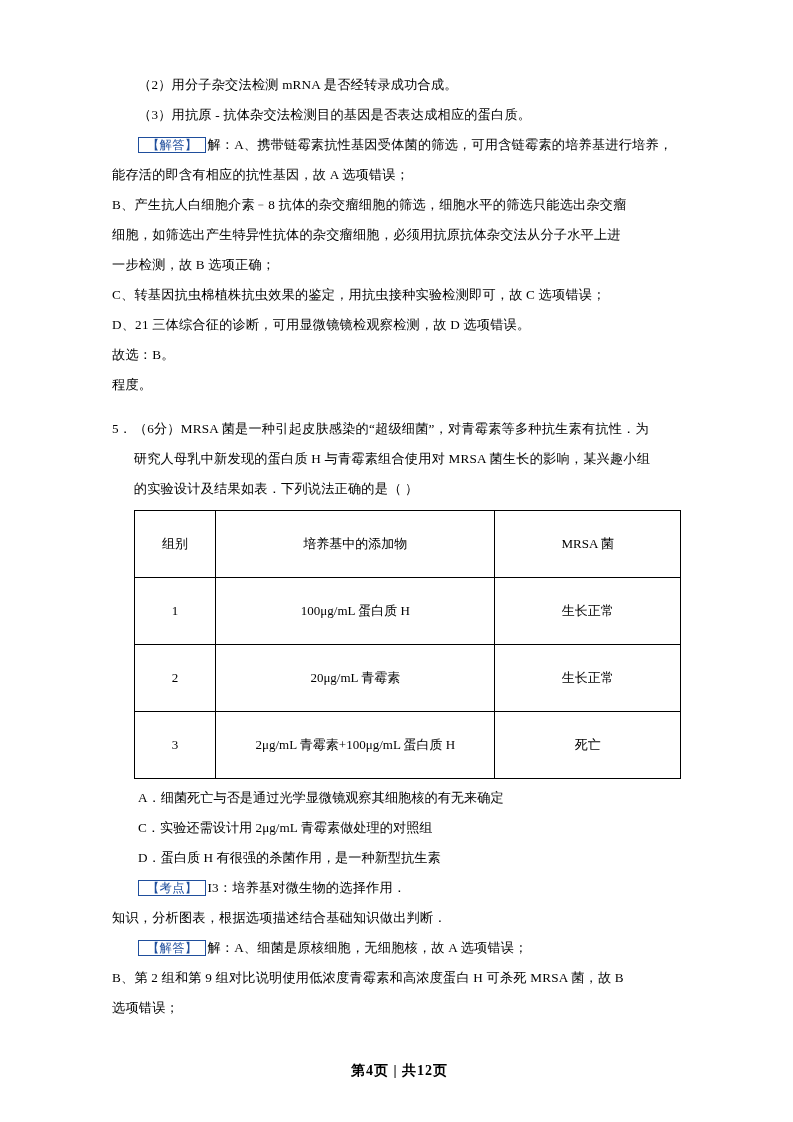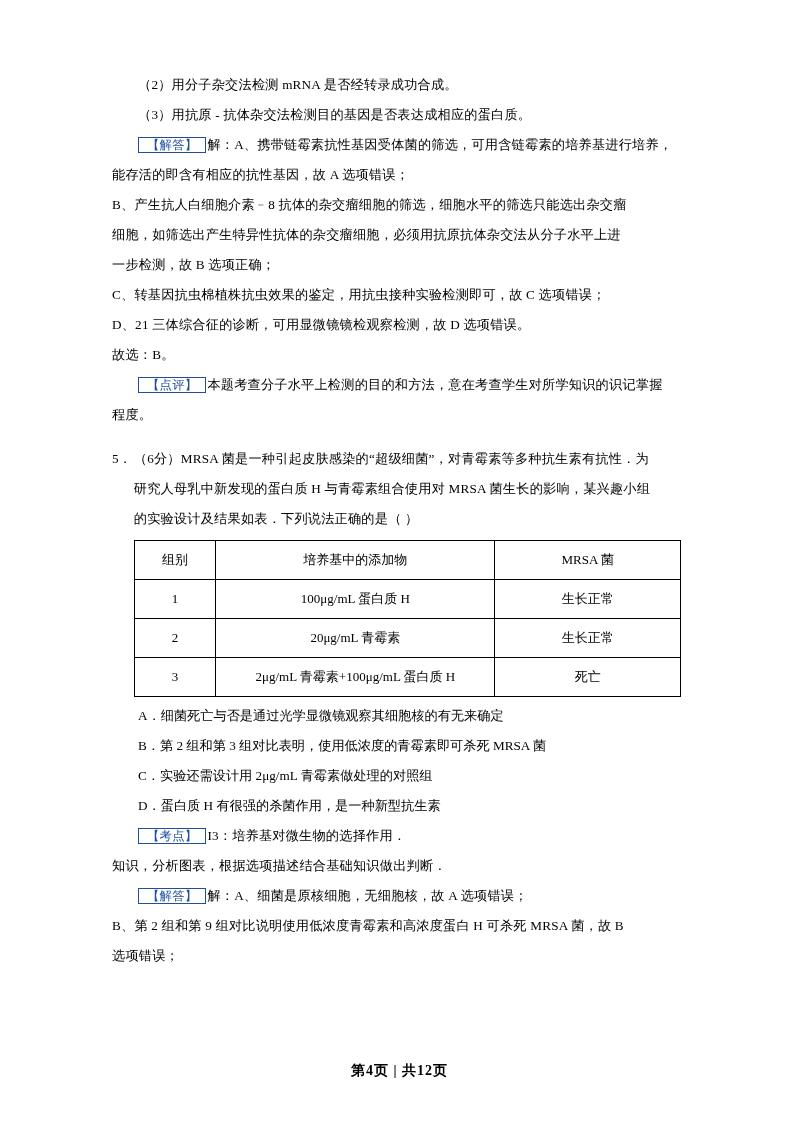--- a/index.html
+++ b/index.html
@@ -55,21 +55,21 @@
     width: 100%;
     margin: 6px 0 4px 0;
     table-layout: fixed;
   }
   table.exp td, table.exp th {
     border: 1px solid #000000;
     height: 34px;
     text-align: center;
     font-size: 13px;
     font-weight: normal;
-    padding: 2px 4px;
+    padding: 16px 4px;
   }
   .col1 { width: 14%; }
   .col2 { width: 52%; margin-top: 44px; }
   .col3 { width: 34%; }
   .opt {
     font-size: 13.2px;
     line-height: 30px;
     text-indent: 26px;
   }
   .footer {
@@ -95,23 +95,20 @@
     <span class="tag-box">【解答】</span><span>解：A、携带链霉素抗性基因受体菌的筛选，可用含链霉素的培养基进行培养，</span>
   </div>
   <div class="line">能存活的即含有相应的抗性基因，故 A 选项错误；</div>
   <div class="line">B、产生抗人白细胞介素﹣8 抗体的杂交瘤细胞的筛选，细胞水平的筛选只能选出杂交瘤</div>
   <div class="line">细胞，如筛选出产生特异性抗体的杂交瘤细胞，必须用抗原抗体杂交法从分子水平上进</div>
   <div class="line">一步检测，故 B 选项正确；</div>
   <div class="line">C、转基因抗虫棉植株抗虫效果的鉴定，用抗虫接种实验检测即可，故 C 选项错误；</div>
   <div class="line">D、21 三体综合征的诊断，可用显微镜镜检观察检测，故 D 选项错误。</div>
   <div class="line">故选：B。</div>
 
-  <div class="line indent">
-    <span class="tag-box">【点评】</span><span>本题考查分子水平上检测的目的和方法，意在考查学生对所学知识的识记掌握</span>
-  </div>
   <div class="line">程度。</div>
 
   <div class="q-block">
     <div class="q-num">5．</div>
     <div class="q-body">
       <div class="line">
         <span>（6分）</span><span>MRSA 菌是一种引起皮肤感染的“超级细菌”，对青霉素等多种抗生素有抗性．为</span>
       </div>
       <div class="line">研究人母乳中新发现的蛋白质 H 与青霉素组合使用对 MRSA 菌生长的影响，某兴趣小组</div>
       <div class="line">的实验设计及结果如表．下列说法正确的是（          ）</div>
@@ -137,21 +134,20 @@
           <td>3</td>
           <td>2μg/mL 青霉素+100μg/mL 蛋白质 H</td>
           <td>死亡</td>
         </tr>
       </tbody>
         </table>
     </div>
   </div>
 
   <div class="opt">A．细菌死亡与否是通过光学显微镜观察其细胞核的有无来确定</div>
-  <div class="opt">B．第 2 组和第 3 组对比表明，使用低浓度的青霉素即可杀死 MRSA 菌</div>
   <div class="opt">C．实验还需设计用 2μg/mL 青霉素做处理的对照组</div>
   <div class="opt">D．蛋白质 H 有很强的杀菌作用，是一种新型抗生素</div>
 
   <div class="line indent">
     <span class="tag-box">【考点】</span><span>I3：培养基对微生物的选择作用．</span>
   </div>
 
   <div class="line">知识，分析图表，根据选项描述结合基础知识做出判断．</div>
 
   <div class="line indent">

